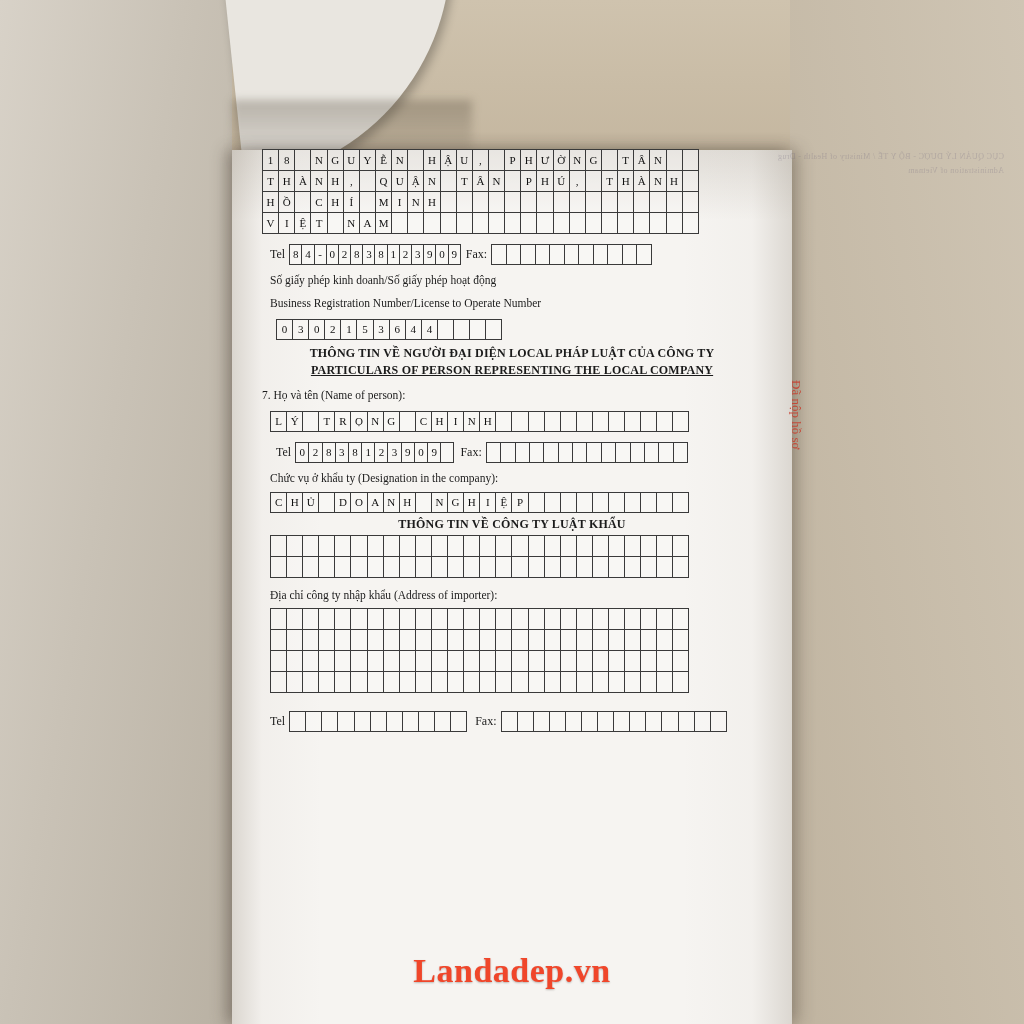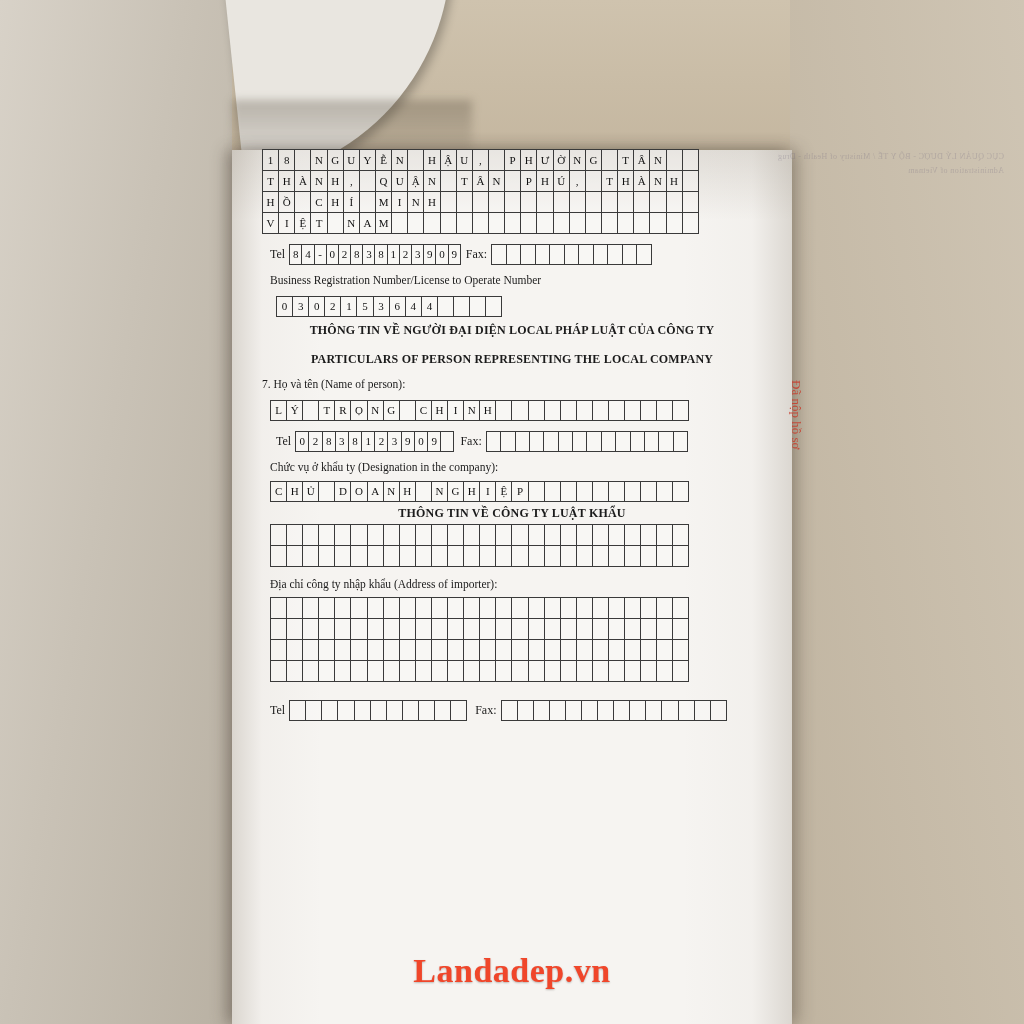--- a/index.html
+++ b/index.html
@@ -146,21 +146,21 @@
     font-weight: bold;
     font-size: 12px;
     text-align: center;
     letter-spacing: 0.2px;
   }
   .inline-label {
     font-size: 12px;
     margin-right: 4px;
     font-family: "Liberation Serif", serif;
   }
-  .mt2 { margin-top: 14px; }
+  .mt2 { margin-top: 2px; text-decoration: underline; }
   .mt4 { margin-top: 4px; }
   .mt6 { margin-top: 6px; }
   .mt8 { margin-top: 8px; }
   .mt10 { margin-top: 10px; }
   .mt18 { margin-top: 18px; }
   .indent { margin-left: 8px; }
   .indent2 { margin-left: 14px; }
 
   .grid-block .boxes { margin-top: -1px; }
 
@@ -345,20 +345,21 @@
           <div class="cell" style="width: 15.5px;"></div>
           <div class="cell" style="width: 15.5px;"></div>
           <div class="cell" style="width: 15.5px;"></div>
           <div class="cell" style="width: 15.5px;"></div>
           <div class="cell" style="width: 15.5px;"></div>
           <div class="cell" style="width: 15.5px;"></div>
           <div class="cell" style="width: 15.5px;"></div>
         </div>
     </div>
 
+    <div class="label mt8 indent">Số giấy phép kinh doanh/Số giấy phép hoạt động</div>
     <div class="label mt8 indent">Business Registration Number/License to Operate Number</div>
 
     <div class="boxes mt8 indent2">
         <div class="cell" style="width: 17.1px;">0</div>
         <div class="cell" style="width: 17.1px;">3</div>
         <div class="cell" style="width: 17.1px;">0</div>
         <div class="cell" style="width: 17.1px;">2</div>
         <div class="cell" style="width: 17.1px;">1</div>
         <div class="cell" style="width: 17.1px;">5</div>
         <div class="cell" style="width: 17.1px;">3</div>

